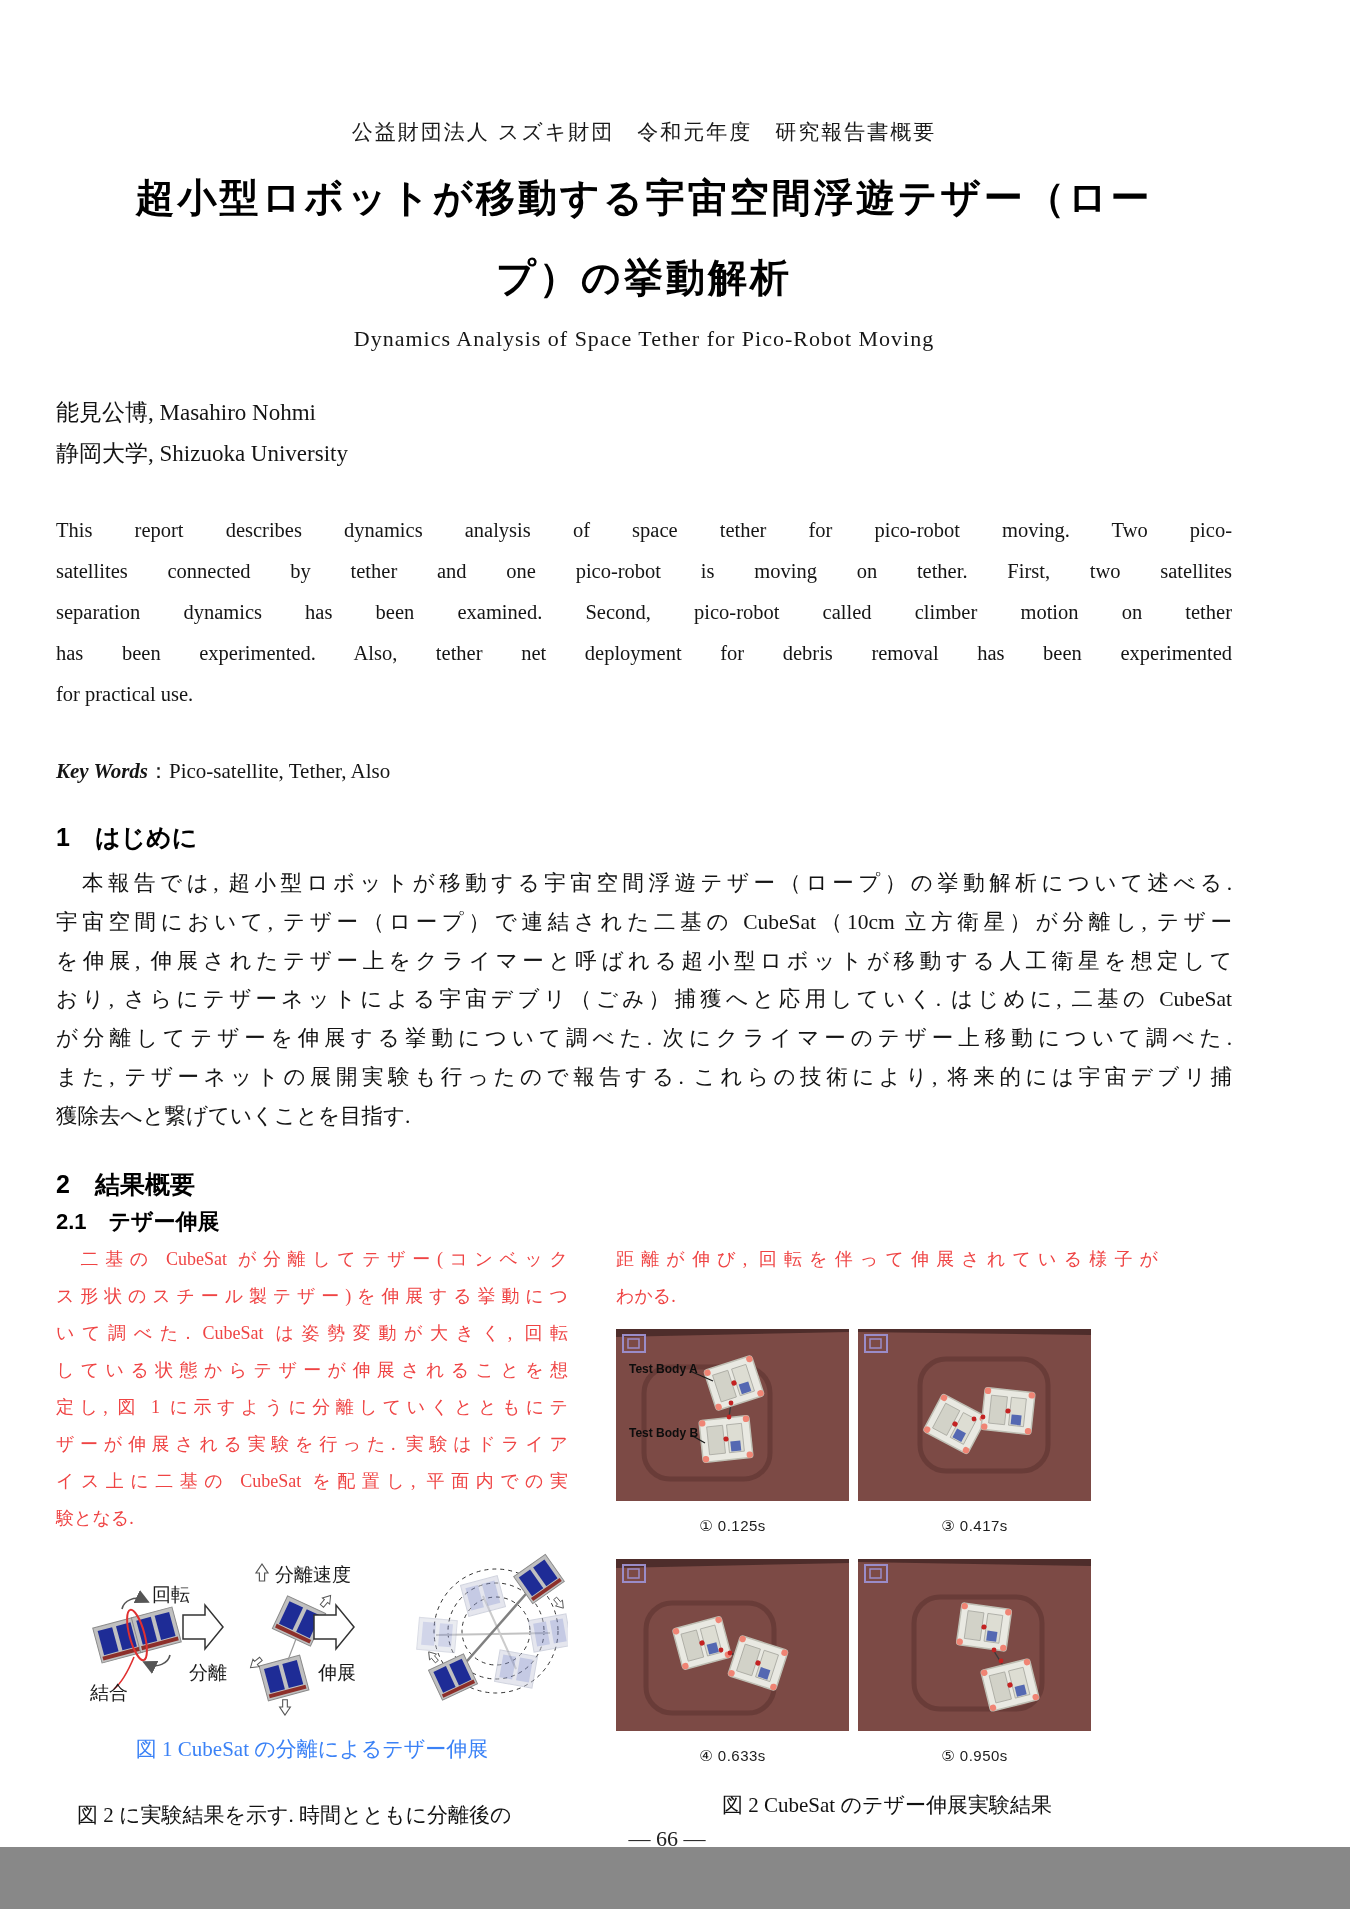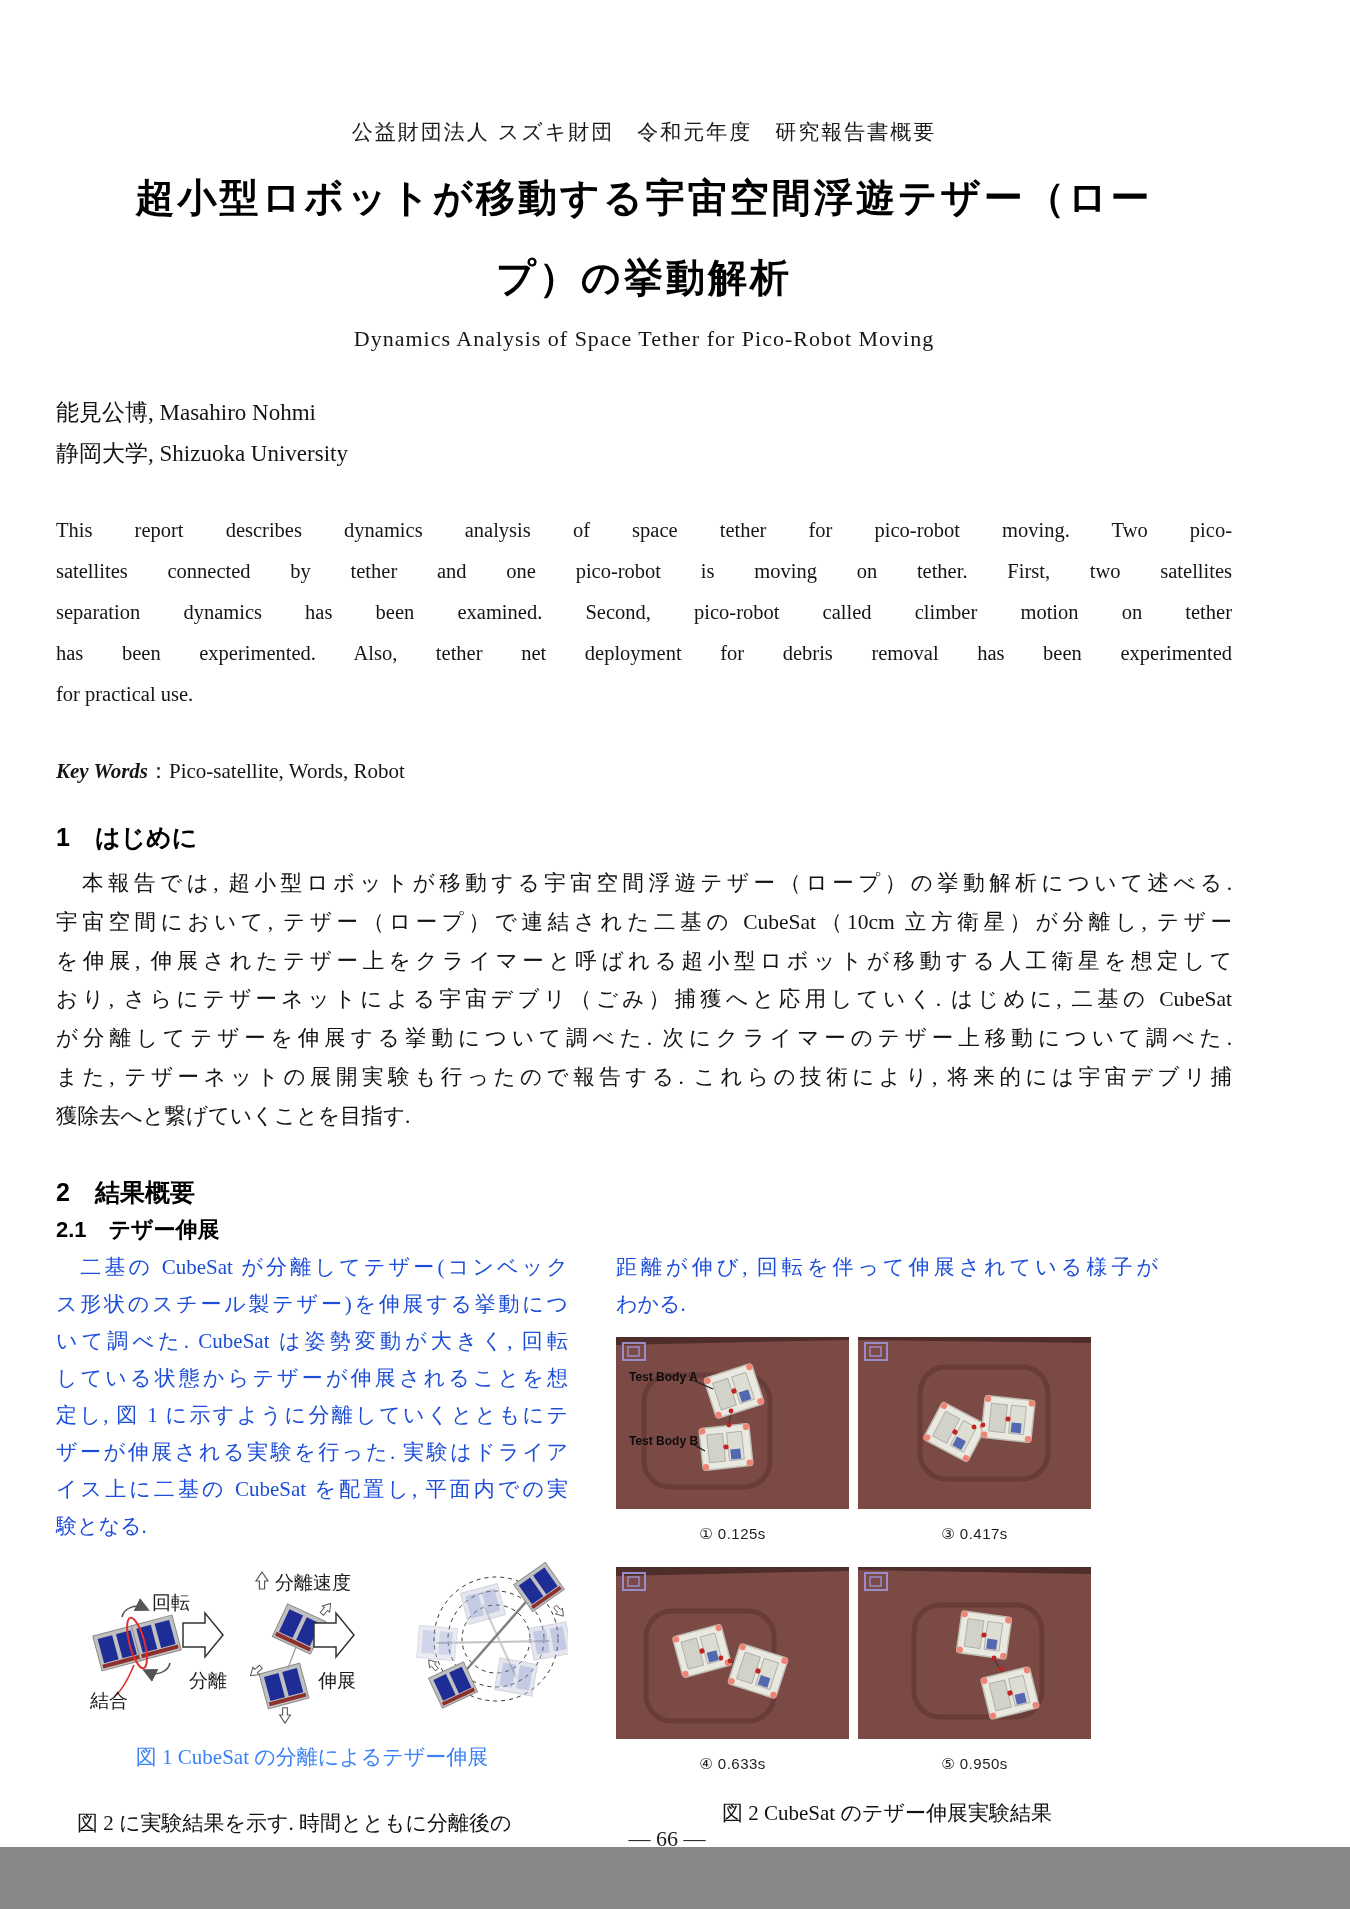--- a/index.html
+++ b/index.html
@@ -13,28 +13,28 @@
     line-height:80px;letter-spacing:3px;font-family:"Liberation Sans","DejaVu Sans",sans-serif;color:#000;}
   .doc-subtitle{margin-top:8px;text-align:center;font-size:22px;letter-spacing:1px;color:#161616;}
   .authors{margin-top:40px;font-size:23px;line-height:41px;color:#141414;}
   .abstract{margin-top:36px;font-size:20.5px;line-height:41px;color:#151515;}
   .jlines > div{text-align:justify;text-align-last:justify;}
   .jlines > div:last-child{text-align-last:left;}
   .keywords{margin-top:42px;font-size:21px;color:#151515;}
   .kw-label{font-weight:bold;font-style:italic;}
   .sec-heading{margin-top:36px;font-size:25px;font-weight:bold;color:#000;
     font-family:"Liberation Sans","DejaVu Sans",sans-serif;}
-  .sec-heading.s2{margin-top:40px;}
+  .sec-heading.s2{margin-top:32px;}
   .sec-body{margin-top:10px;font-size:21.5px;line-height:38.8px;color:#131313;}
   .sub-heading{margin-top:6px;font-size:22px;font-weight:bold;color:#000;
     font-family:"Liberation Sans","DejaVu Sans",sans-serif;}
   .columns{margin-top:4px;display:flex;gap:48px;}
   .col-left{width:512px;flex:0 0 512px;}
   .col-right{width:542px;flex:0 0 542px;}
-  .col-para{font-size:21px;line-height:37px;color:#1d4ed8;}
+  .col-para{font-size:18px;line-height:37px;color:#ef4444;}
   .fig1-wrap{margin-top:6px;}
   .fig-caption{margin-top:10px;text-align:center;font-size:21px;color:#3b82f6;}
   .left-para2{margin-top:34px;font-size:21px;line-height:37px;color:#131313;}
   .photo-grid{margin-top:14px;display:grid;grid-template-columns:233px 233px;column-gap:9px;}
   .panel-caption{margin:12px 0 24px 0;text-align:center;font-size:15px;font-weight:normal;
     color:#1c1c1c;font-family:"Liberation Sans","DejaVu Sans",sans-serif;letter-spacing:0.5px;}
   .fig2-caption{margin-top:2px;text-align:center;font-size:21px;color:#111;}
   .page-number{position:absolute;left:0;right:16px;top:1826px;text-align:center;font-size:22px;color:#222;}
   svg text{font-family:"Liberation Sans","DejaVu Sans",sans-serif;}
   .hiddendefs{position:absolute;width:0;height:0;overflow:hidden;}
@@ -96,21 +96,21 @@
 
   <div class="abstract jlines">
       <div>This report describes dynamics analysis of space tether for pico-robot moving. Two pico-</div>
       <div>satellites connected by tether and one pico-robot is moving on tether. First, two satellites</div>
       <div>separation dynamics has been examined. Second, pico-robot called climber motion on tether</div>
       <div>has been experimented. Also, tether net deployment for debris removal has been experimented</div>
       <div>for practical use.</div>
     </div>
 
   <div class="keywords">
-    <span class="kw-label">Key Words</span><span>：Pico-satellite, Words, Robot</span>
+    <span class="kw-label">Key Words</span><span>：Pico-satellite, Tether, Also</span>
   </div>
 
   <div class="sec-heading">1　はじめに</div>
   <div class="sec-body jlines">
       <div>　本報告では, 超小型ロボットが移動する宇宙空間浮遊テザー（ロープ）の挙動解析について述べる.</div>
       <div>宇宙空間において, テザー（ロープ）で連結された二基の CubeSat（10cm 立方衛星）が分離し, テザー</div>
       <div>を伸展, 伸展されたテザー上をクライマーと呼ばれる超小型ロボットが移動する人工衛星を想定して</div>
       <div>おり, さらにテザーネットによる宇宙デブリ（ごみ）捕獲へと応用していく. はじめに, 二基の CubeSat</div>
       <div>が分離してテザーを伸展する挙動について調べた. 次にクライマーのテザー上移動について調べた.</div>
       <div>また, テザーネットの展開実験も行ったので報告する. これらの技術により, 将来的には宇宙デブリ捕</div>

